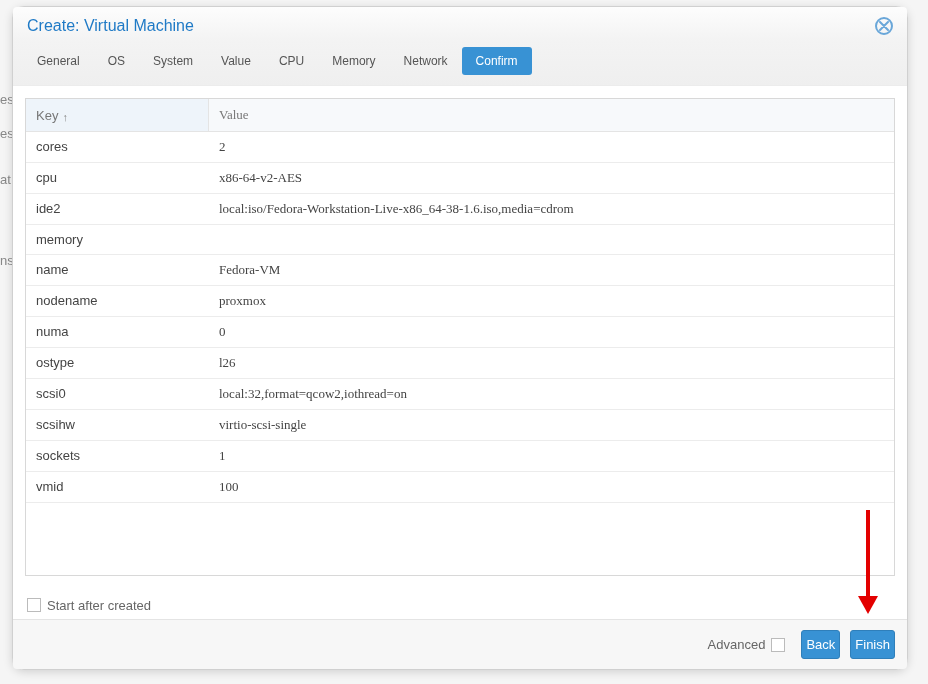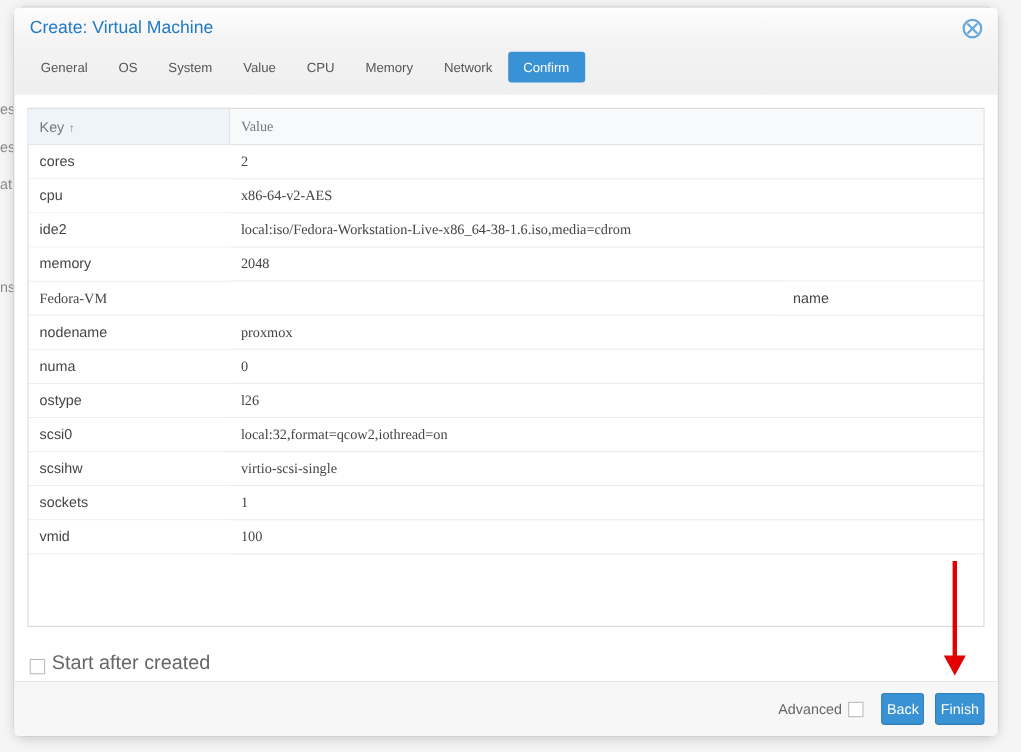--- a/index.html
+++ b/index.html
@@ -14,21 +14,21 @@
   overflow: hidden;
 }
 .bg-text {
   position: absolute;
   left: 0;
   color: #888;
   font-size: 13px;
 }
 .bg1 { top: 92px; }
 .bg2 { top: 126px; }
-.bg3 { top: 160px; text-align: center; }
+.bg3 { top: 172px; text-align: center; }
 .bg4 { top: 253px; text-align: center; }
 
 .dialog {
   position: absolute;
   top: 6px;
   left: 12px;
   width: 896px;
   height: 664px;
   background: #fff;
   border: 1px solid #d0d0d0;
@@ -133,24 +133,24 @@
 }
 .row .col-key { background: #fff; border-right: 1px solid transparent;}
 
 .bottom-opts {
   padding: 10px 14px 6px 14px;
   display: flex;
   align-items: center;
 }
 .bottom-opts label {
   display: flex;
-  align-items: flex-end;
+  align-items: flex-start;
   gap: 6px;
   color: #666;
-  font-size: 18px;
+  font-size: 13px;
 }
 .chk {
   width: 14px;
   height: 14px;
   border: 1px solid #bbb;
   background: #fff;
   display: inline-block;
 }
 
 .footer {
@@ -258,25 +258,24 @@
           <div class="row">
             <div class="cell col-key">cpu</div>
             <div class="cell col-val">x86-64-v2-AES</div>
           </div>
           <div class="row">
             <div class="cell col-key">ide2</div>
             <div class="cell col-val">local:iso/Fedora-Workstation-Live-x86_64-38-1.6.iso,media=cdrom</div>
           </div>
           <div class="row">
             <div class="cell col-key">memory</div>
-            <div class="cell col-val">2048</div>
-          </div>
-          <div class="row">
+          </div>
+          <div class="row">
+            <div class="cell col-key">name</div>
             <div class="cell col-val">Fedora-VM</div>
-            <div class="cell col-key">name</div>
           </div>
           <div class="row">
             <div class="cell col-key">nodename</div>
             <div class="cell col-val">proxmox</div>
           </div>
           <div class="row">
             <div class="cell col-key">numa</div>
             <div class="cell col-val">0</div>
           </div>
           <div class="row">

